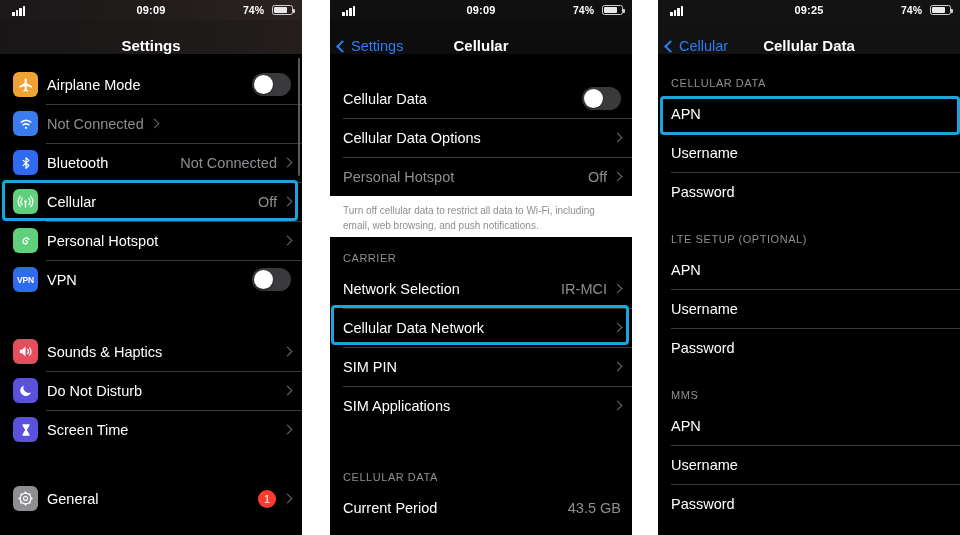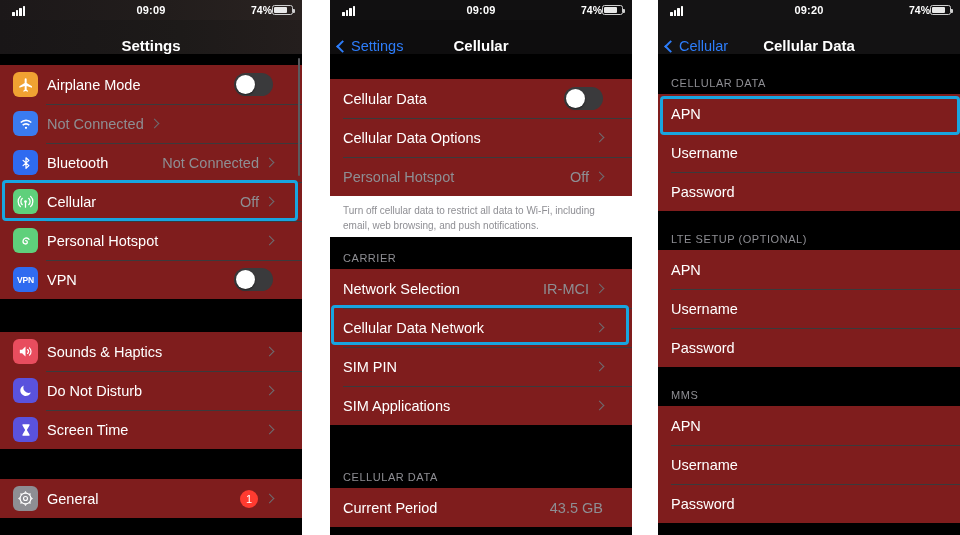--- a/index.html
+++ b/index.html
@@ -41,21 +41,21 @@
     color: #ffffff;
     font-size: 11px;
     font-weight: bold;
   }
   #panel-settings .status-bar { background: linear-gradient(90deg,#1c1819 0%,#221d1c 55%,#2a2321 100%); }
   #panel-cellular .status-bar { background: #111011; }
   #panel-apn .status-bar      { background: #141314; }
 
   .sb-left  { position: absolute; left: 12px;  display: flex; align-items: flex-end; gap: 1px; height: 11px; }
   .sb-mid   { position: absolute; left: 0; right: 0; text-align: center; font-size: 11px; letter-spacing: .2px; }
-  .sb-right { position: absolute; right: 9px; display: flex; align-items: center; gap: 0; font-size: 10.5px; }
+  .sb-right { position: absolute; right: 9px; display: flex; align-items: center; gap: 8px; font-size: 10.5px; }
 
   .bar { width: 2.5px; background: #ffffff; border-radius: .5px; }
   .bar.b1 { height: 4px; } .bar.b2 { height: 6px; } .bar.b3 { height: 8px; } .bar.b4 { height: 10px; }
 
   .battery {
     width: 21px; height: 10px; border: 1.2px solid #cfcfcf; border-radius: 2.5px;
     position: relative; padding: 1px;
   }
   .battery::after {
     content:""; position:absolute; right:-3px; top:3px; width:1.6px; height:3.5px;
@@ -102,24 +102,24 @@
 
   .gap { background: #000000; }
 
   .group { background: #1c1c1e; }
 
   .row {
     position: relative;
     display: flex;
     align-items: center;
     height: 39px;
-    padding: 0 29px 0 13px;
+    padding: 0 11px 0 13px;
     color: #ffffff;
     font-size: 14.5px;
-    background: #7f1d1d;
+    background: #000000;
   }
   .row + .row::before {
     content: "";
     position: absolute;
     left: 13px; right: 0; top: 0;
     height: 1px;
     background: #3a3a3c;
   }
   .row.with-icon + .row.with-icon::before { left: 46px; }
 
@@ -468,21 +468,21 @@
 
   <div class="panel" id="panel-apn">
 
     <div class="status-bar">
       <span class="sb-left">
         <i class="bar b1"></i>
           <i class="bar b2"></i>
           <i class="bar b3"></i>
           <i class="bar b4"></i>
       </span>
-      <span class="sb-mid">09:20</span>
+      <span class="sb-mid">09:25</span>
       <span class="sb-right">
         <span>74%</span>
         <span class="battery">
             <i></i>
           </span>
       </span>
     </div>
 
     <div class="nav-bar">
       <span class="nav-back">

